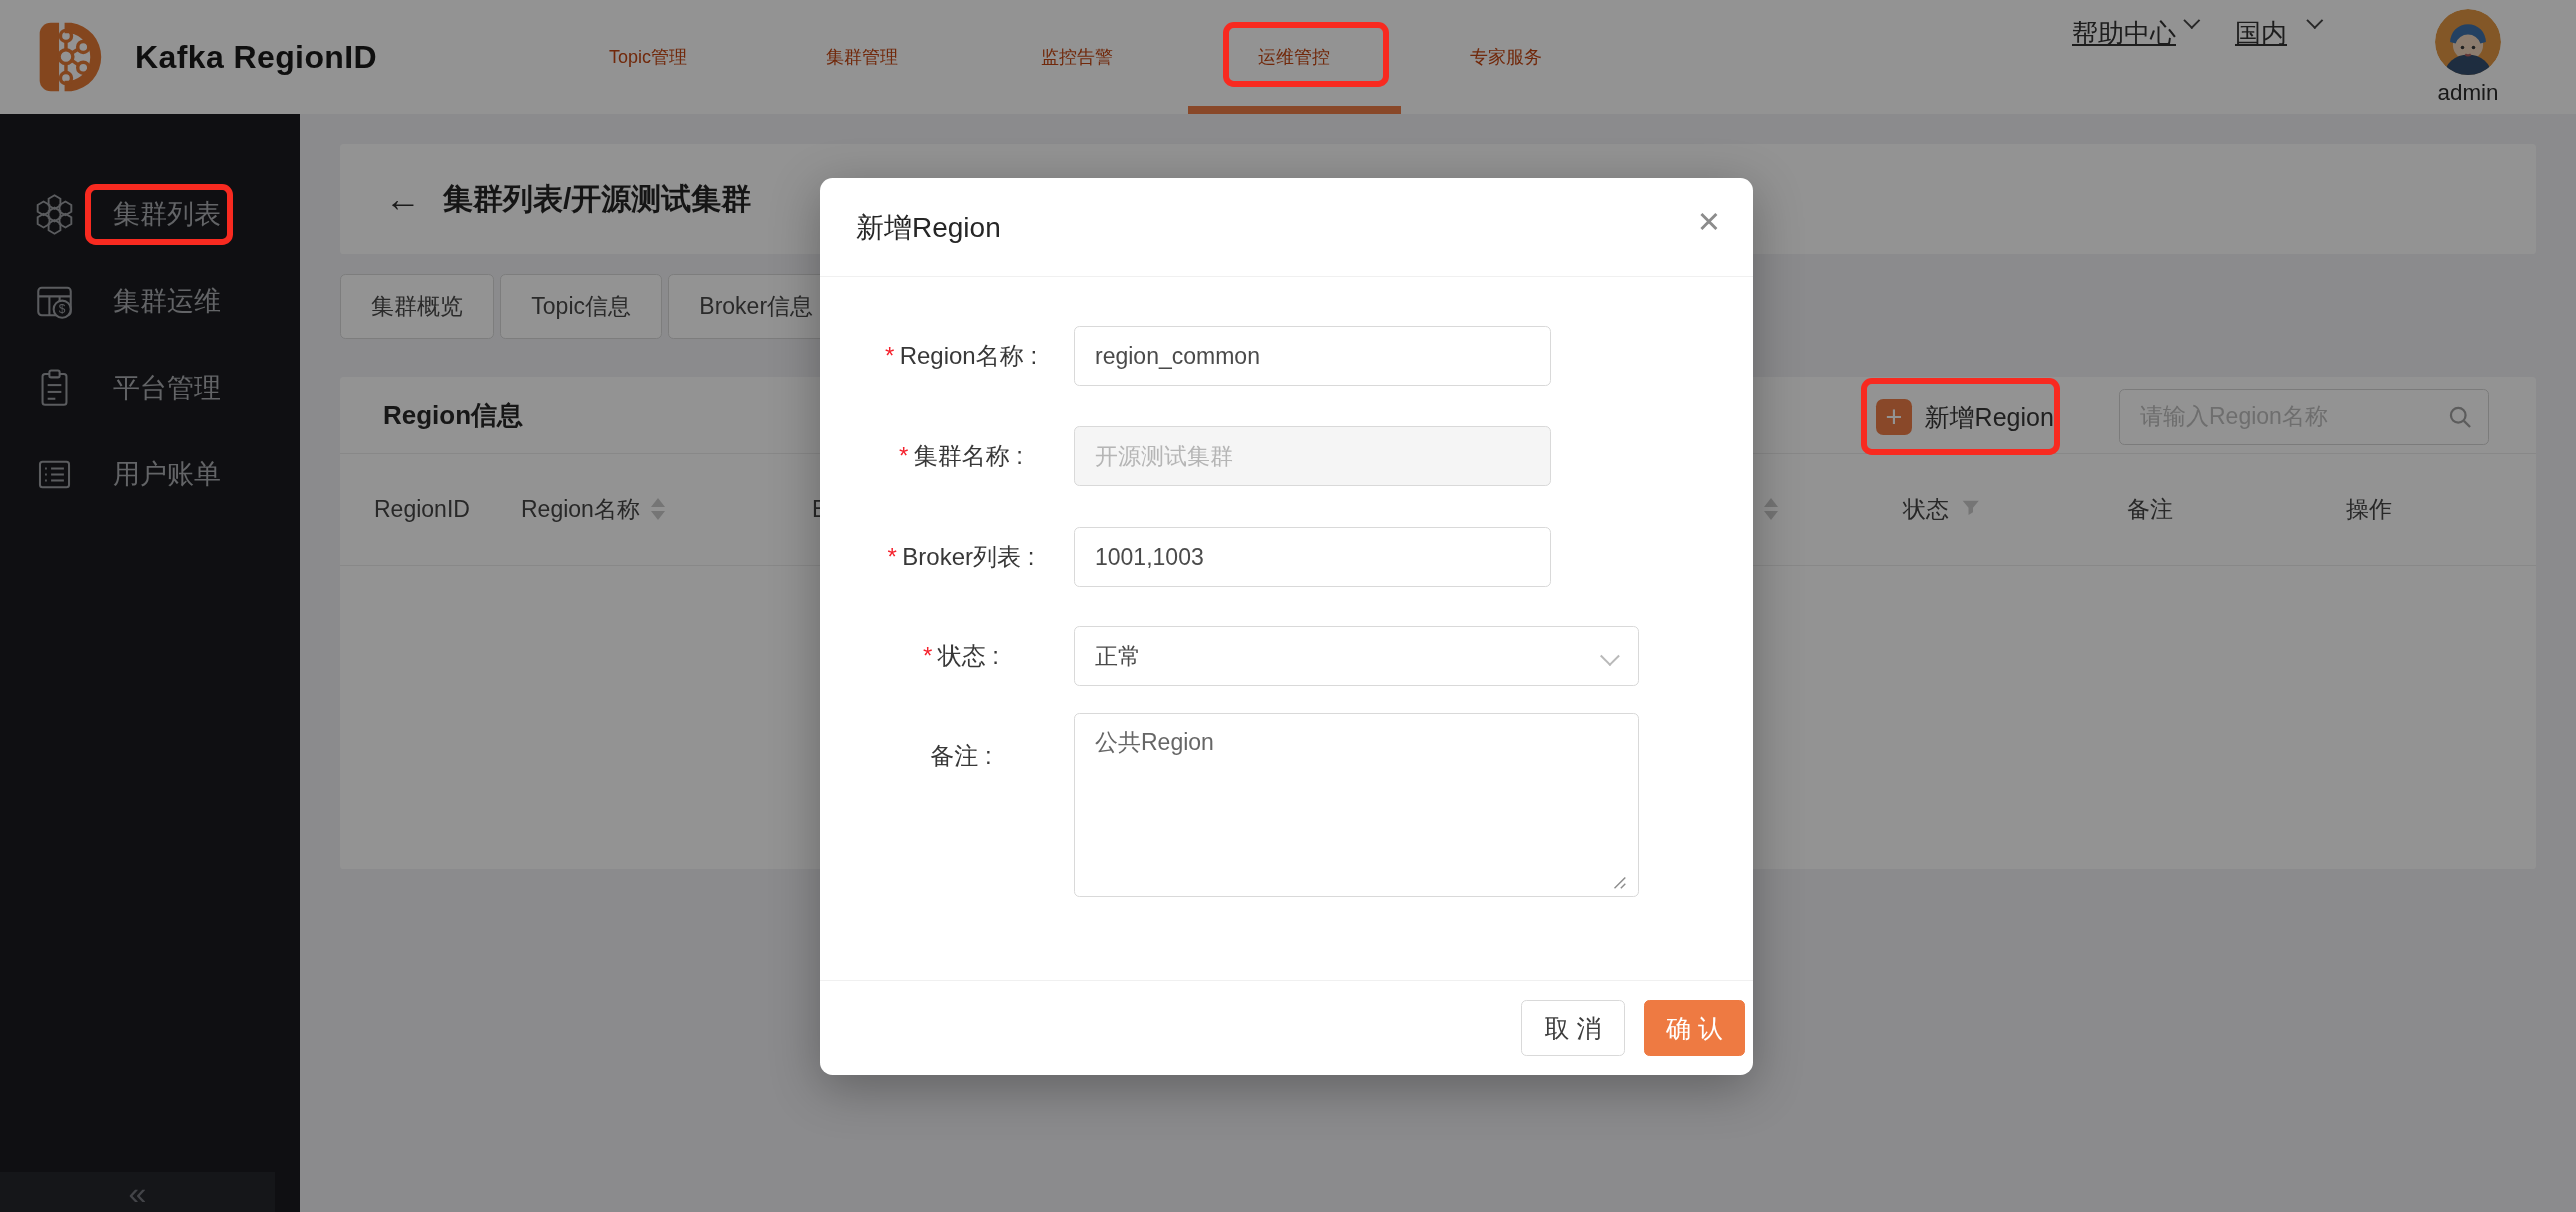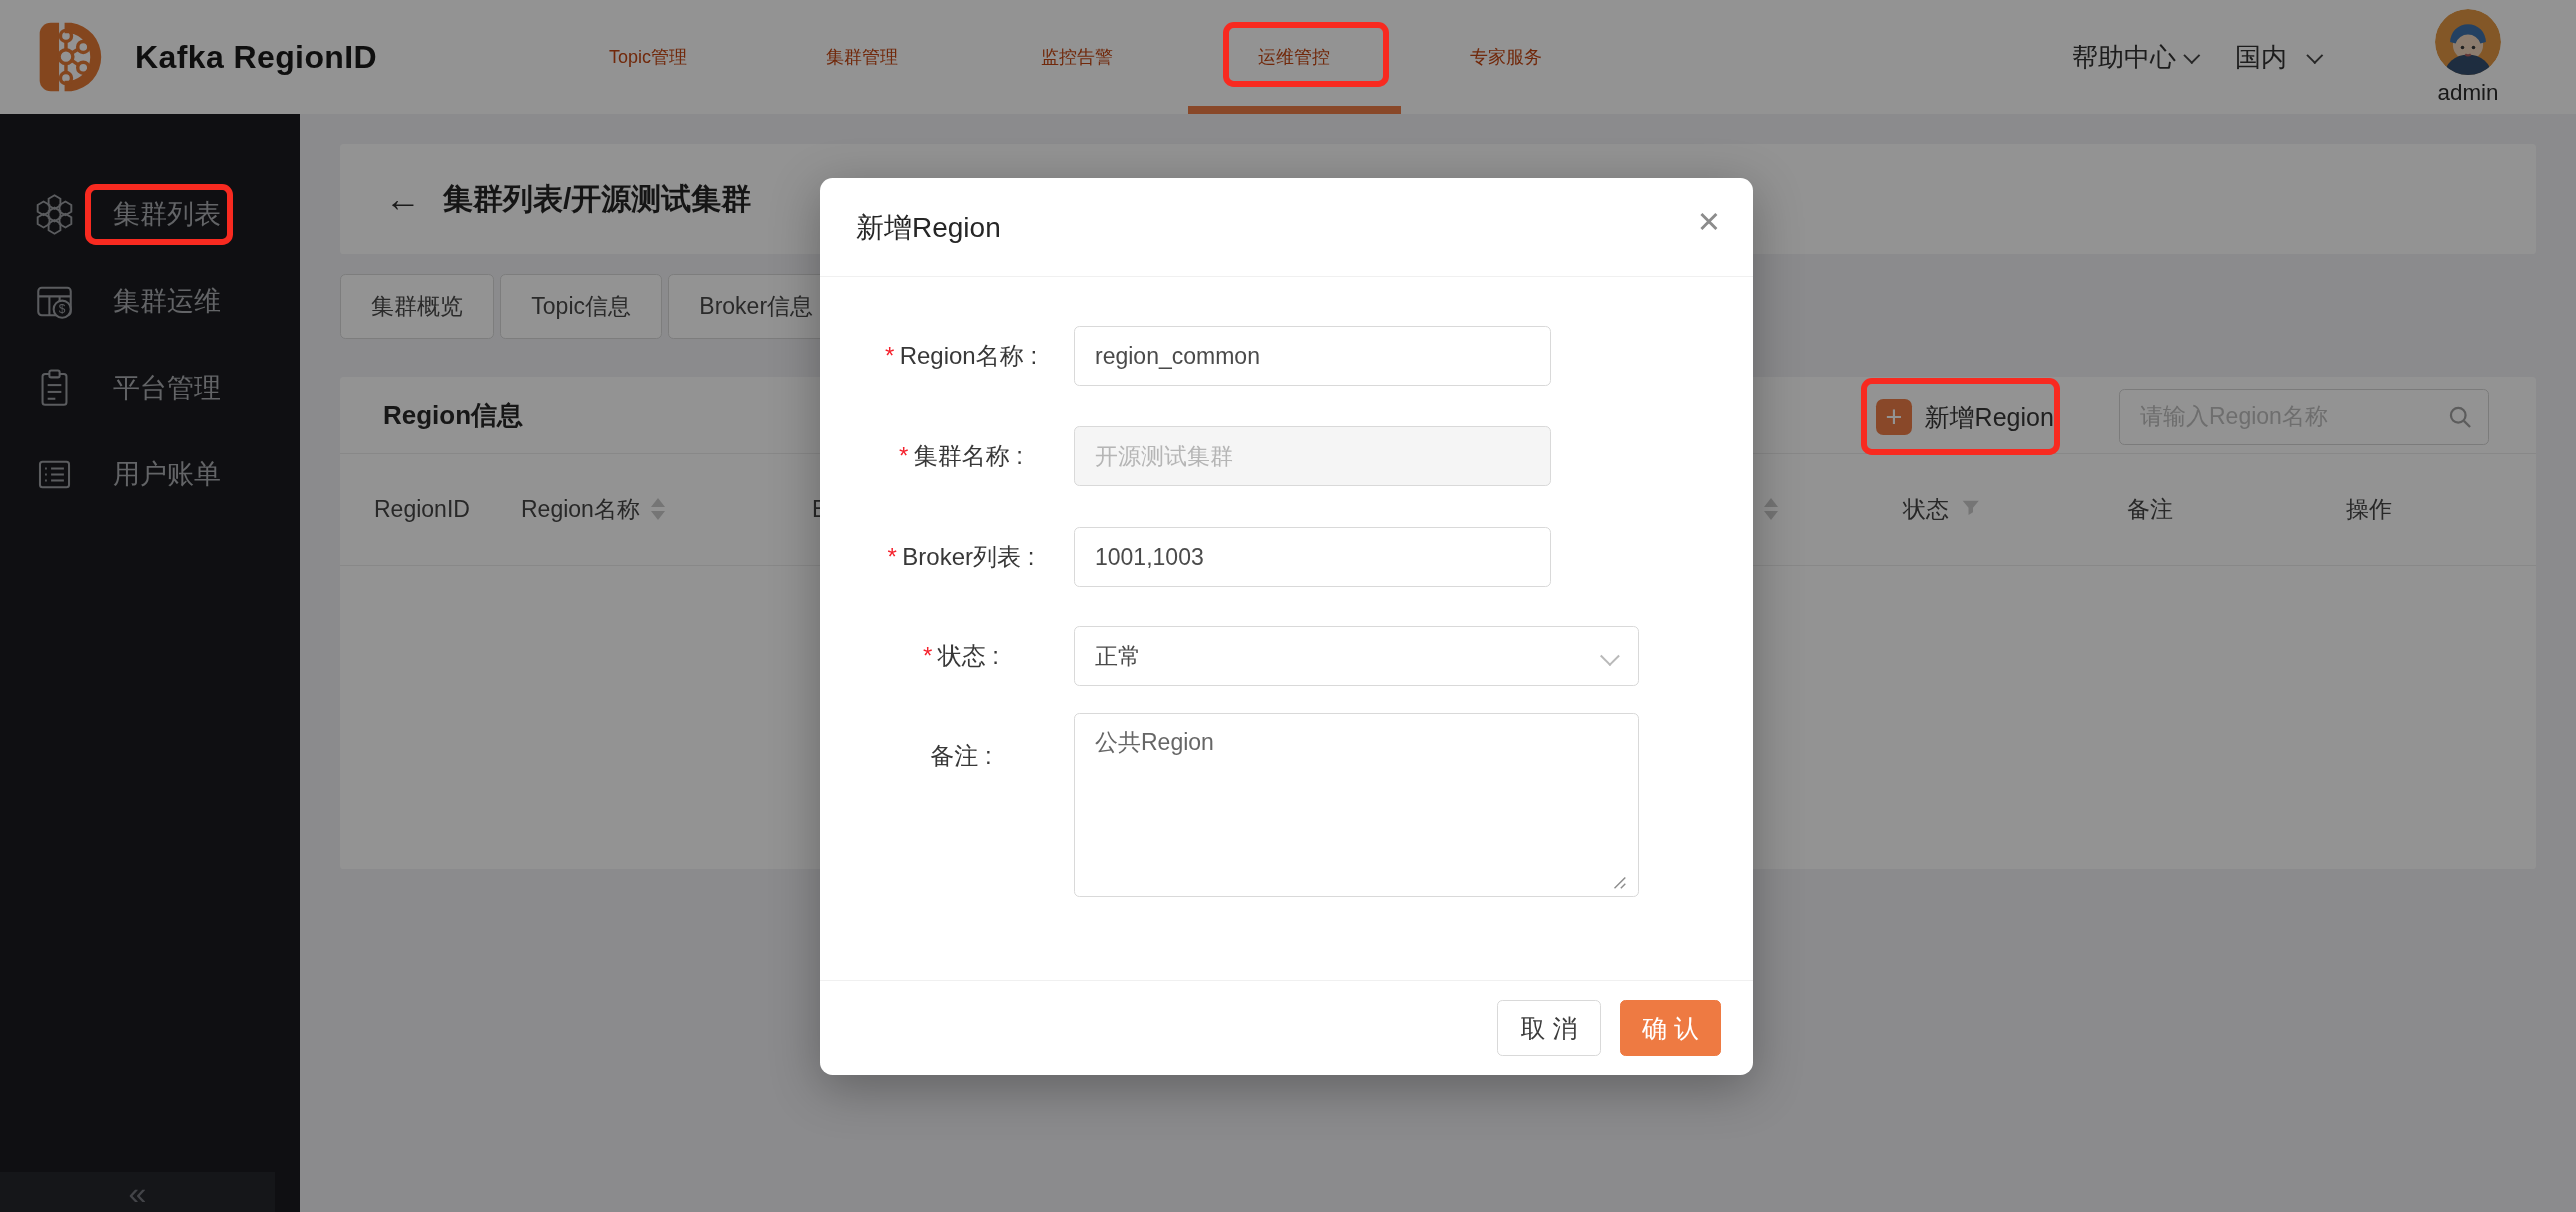--- a/index.html
+++ b/index.html
@@ -7,21 +7,21 @@
     font-family:"Liberation Sans","DejaVu Sans",sans-serif; background:#f0f1f4; }
 
   
   .navbar { position:absolute; left:0; top:0; width:2576px; height:114px; background:#ffffff; z-index:1; }
   .brand-logo { position:absolute; left:30px; top:14.4px; width:83px; height:86px; }
   .brand-title { position:absolute; left:135px; top:0; height:114px; display:flex; align-items:center;
     font-size:32px; font-weight:600; color:#141414; letter-spacing:0.4px; }
   .nav-item { position:absolute; top:0; height:114px; display:flex; align-items:center;
     transform:translateX(-50%); font-size:18px; color:#c2410c; cursor:pointer;text-align:center; }
   .nav-underline { position:absolute; left:1188px; top:106px; width:213px; height:8px; background:#EE7A42; }
-  .nav-right { position:absolute; top:0; height:114px; display:flex; align-items:center; font-size:26px; color:#2e2e2e; }
+  .nav-right { position:absolute; top:16px; height:114px; display:flex; font-size:26px; color:#2e2e2e;text-decoration:underline; }
   .chev { display:inline-block; width:11.7px; height:11.7px; border-left:2.7px solid #3f3f3f;
     border-bottom:2.7px solid #3f3f3f; transform:rotate(-45deg) translateY(-1.8px); margin-left:10.8px; }
   .avatar-wrap { position:absolute; left:2432px; top:9px; width:72px; text-align:center; }
   .avatar { width:66px; height:66px; border-radius:50%; overflow:hidden; display:inline-block; }
   .avatar-name { font-size:22.4px; color:#262626; margin-top:1.8px; }
 
   
   .sidebar { position:absolute; left:0; top:114px; width:300px; height:1099px; background:#141519; z-index:1; }
   .side-item { position:absolute; left:0; width:300px; height:86px; display:flex; align-items:center;
     padding-left:34px; gap:38px; cursor:pointer; }
@@ -83,21 +83,21 @@
   .tbox:disabled { background:#f5f5f5; color:#b5b5b5; }
   .selbox { height:60px; border:1.8px solid #d9d9d9; border-radius:5.4px; background:#fff;
     display:flex; align-items:center; padding:3px 20px; font-size:23px; color:#4a4a4a; cursor:pointer; }
   .sel-chev { position:absolute; right:21.5px; top:23px; width:14.4px; height:14.4px; border-left:2.7px solid #b9b9b9;
     border-bottom:2.7px solid #b9b9b9; transform:rotate(-45deg); }
   .txarea { width:565px; height:184px; border:1.8px solid #d9d9d9; border-radius:5.4px; font-size:23px;
     color:#666; padding:12.6px 20px; resize:none; outline:none; font-family:inherit; }
   .resize-ic { position:absolute; left:536px; top:160px; pointer-events:none; }
   .modal-fdiv { position:absolute; left:0; top:802px; width:100%; border-bottom:1.8px solid #f0f0f0; }
   .btn { position:absolute; top:822px; height:56px; border-radius:5.4px; font-size:25px;
-    display:flex; align-items:center; justify-content:center; cursor:pointer; }
+    display:flex; align-items:center; justify-content:center; cursor:pointer;margin-left:24px; }
   .btn-cancel { left:677px; width:104px; background:#fff; border:1.8px solid #d9d9d9; color:#3c3c3c; }
   .btn-confirm { left:800px; width:101px; background:#EE7A42; border:1.8px solid #EE7A42; color:#fff; }
 
   
   .anno { position:fixed; border:6.3px solid #F82A20; border-radius:10.8px; z-index:80; pointer-events:none; }
   .anno1 { left:85px;  top:184px; width:148px; height:61px; }
   .anno2 { left:1223px; top:21.5px;  width:166px; height:65px; }
   .anno3 { left:1861px; top:378px; width:199px; height:77px; }
 </style>
 </head>

